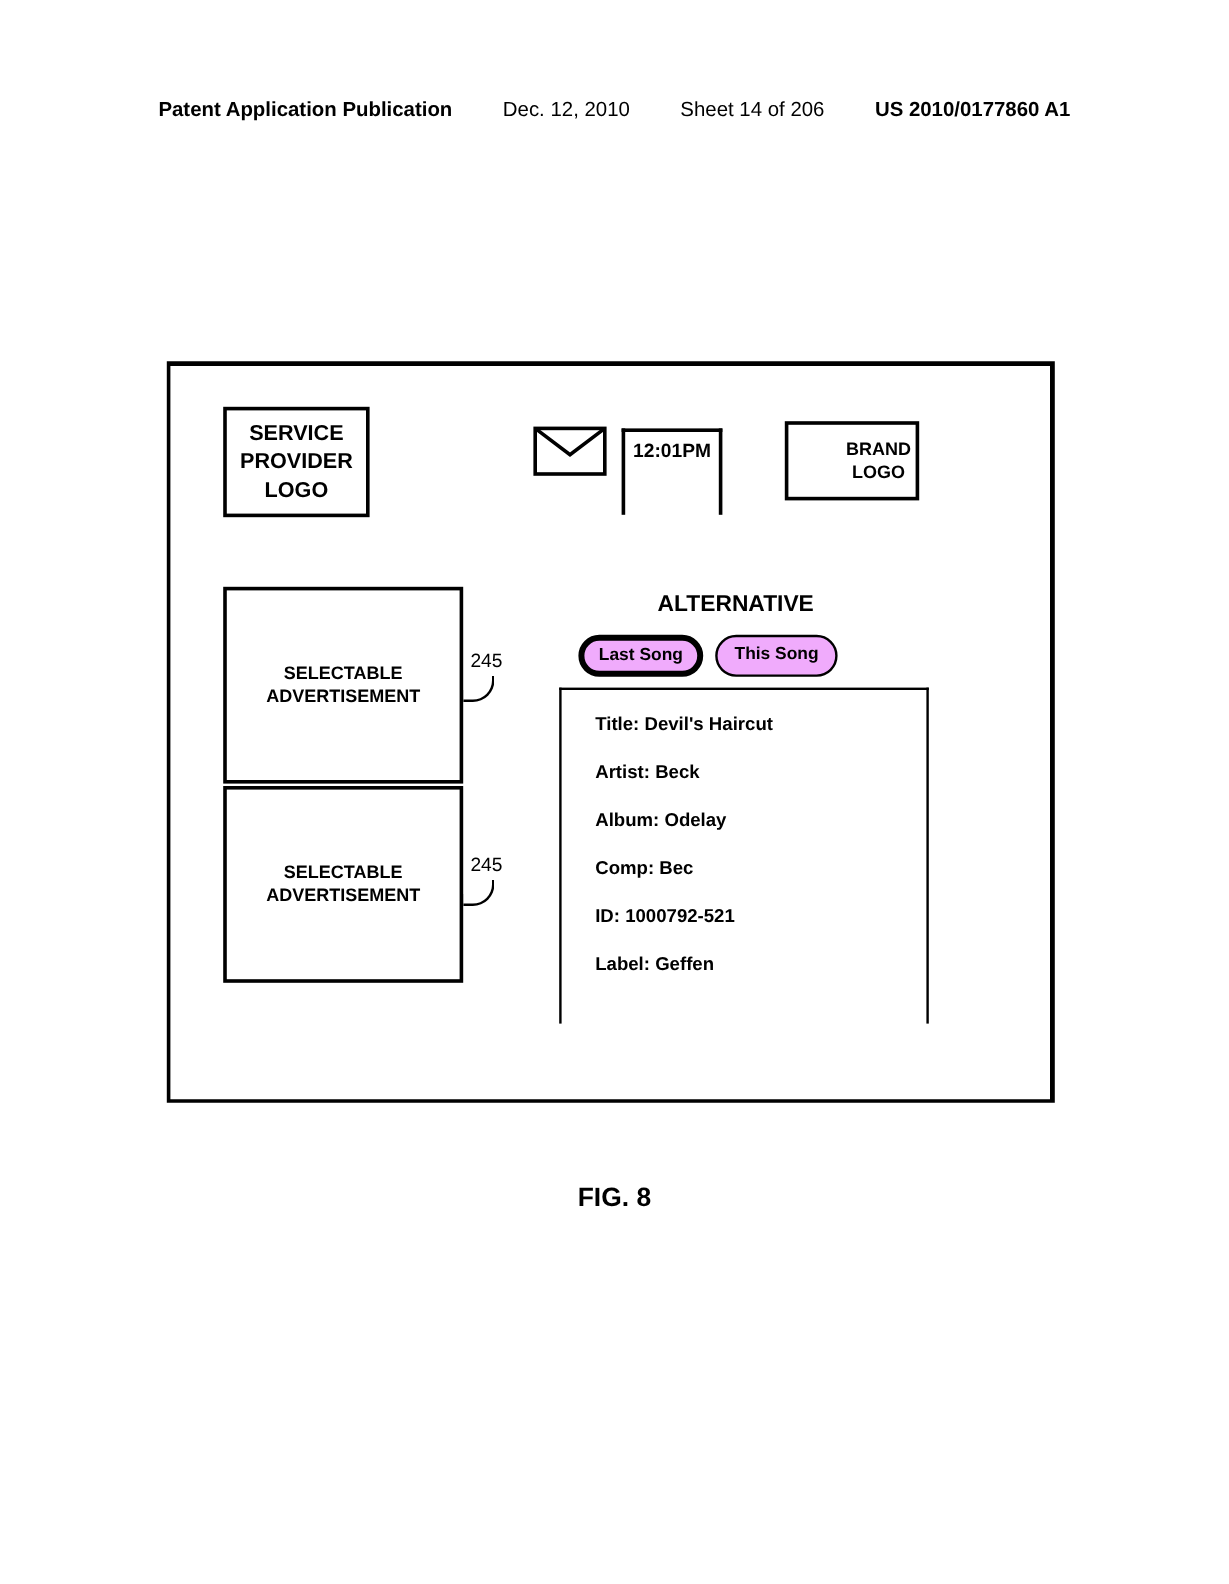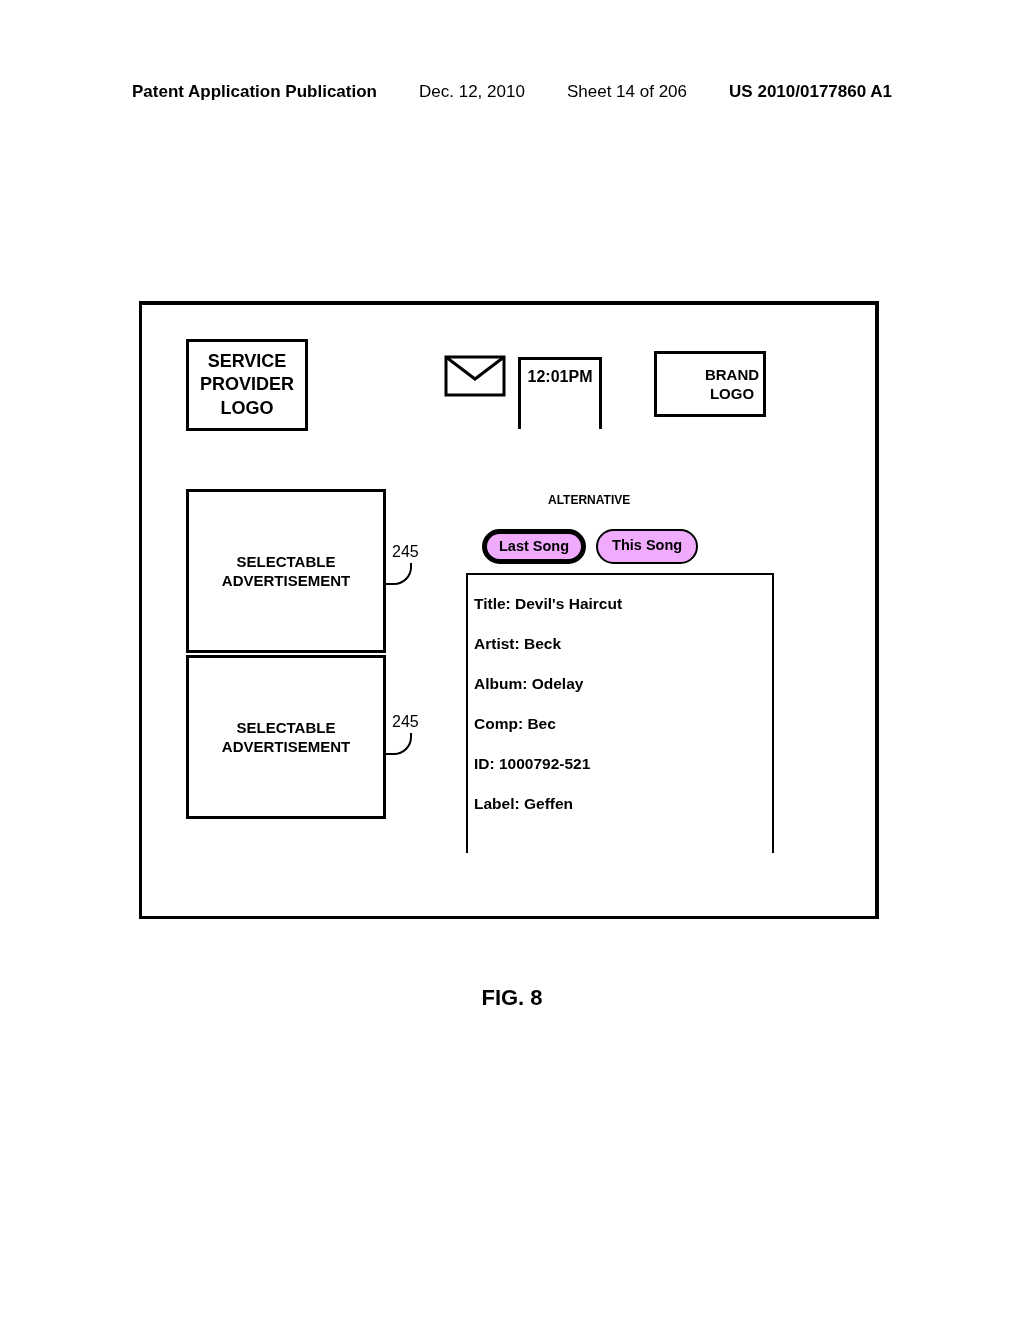--- a/index.html
+++ b/index.html
@@ -89,21 +89,21 @@
     width: 26px; height: 22px;
     border: 2px solid #000;
     border-top: none; border-left: none;
     border-bottom-right-radius: 18px;
   }
   .arc1 { top: 258px; }
   .arc2 { top: 428px; }
   .genre-label {
     position: absolute;
     top: 188px; left: 406px;
-    font-weight: bold; font-size: 12px;
+    font-weight: bold; font-size: 19px;
   }
   .song-buttons {
     position: absolute;
     top: 224px; left: 340px;
     display: flex; gap: 10px;
   }
   .pill {
     border: 2px solid #000;
     border-radius: 18px;
     padding: 6px 14px 7px 14px;
@@ -111,21 +111,21 @@
     background: #f0abfc;
   }
   .pill.selected { border-width: 5px; padding: 4px 12px 5px 12px; }
   .info-panel {
     position: absolute;
     top: 268px; left: 324px;
     width: 308px; height: 280px;
     border-top: 2px solid #000;
     border-left: 2px solid #000;
     border-right: 2px solid #000;
-    padding: 20px 6px;
+    padding: 20px 28px;
     font-weight: bold; font-size: 15.5px;
   }
   .info-row { margin-bottom: 22px; }
   .fig-label {
     position: absolute;
     top: 985px; left: 0; width: 1024px;
     text-align: center;
     font-weight: bold; font-size: 22px;
   }
 </style>

